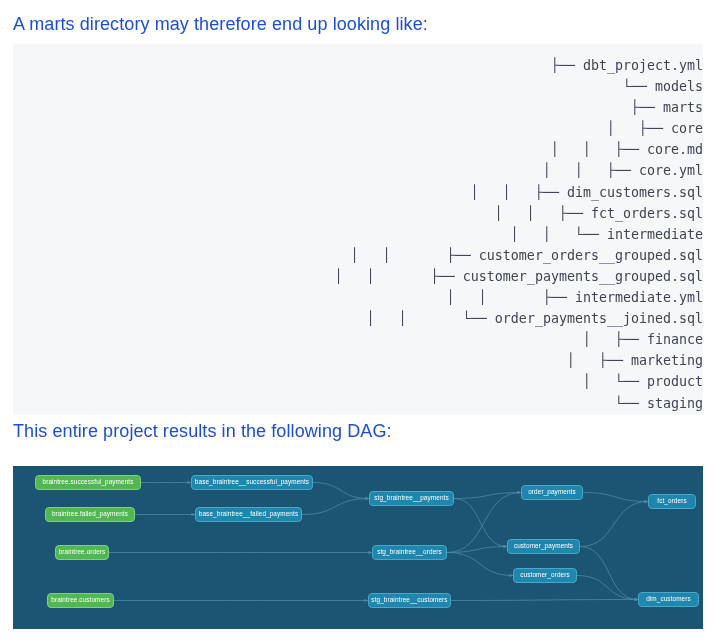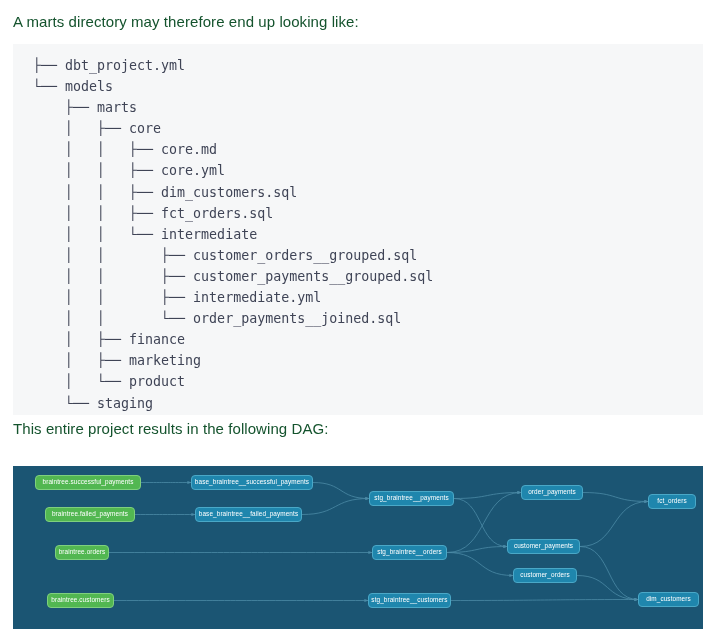--- a/index.html
+++ b/index.html
@@ -12,23 +12,23 @@
     height: 640px;
     background: #ffffff;
     font-family: "Liberation Sans", sans-serif;
     color: #2f3342;
     overflow: hidden;
     position: relative;
   }
 
   
   .prose {
-    font-size: 15px;
+    font-size: 18px;
     line-height: 1.5;
-    color: #14532d;
+    color: #1d4ed8;
     letter-spacing: 0.005em;
   }
   #intro-paragraph {
     position: absolute;
     left: 13px;
     top: 11px;
   }
   #dag-paragraph {
     position: absolute;
     left: 13px;
@@ -49,21 +49,21 @@
   }
   #tree-pre {
     margin: 0;
     font-family: "DejaVu Sans Mono", "Liberation Mono", monospace;
     font-size: 13.3px;
     line-height: 21.1px;
     color: #3f4456;
     white-space: pre;
     letter-spacing: 0px;
   }
-  .tree-line { display: block; height: 21.1px; }
+  .tree-line { display: block; height: 21.1px; text-align: right; }
 
   
   #dag-panel {
     position: absolute;
     left: 13px;
     top: 466px;
     width: 690px;
     height: 163px;
     background: #1b5573;
     overflow: hidden;

